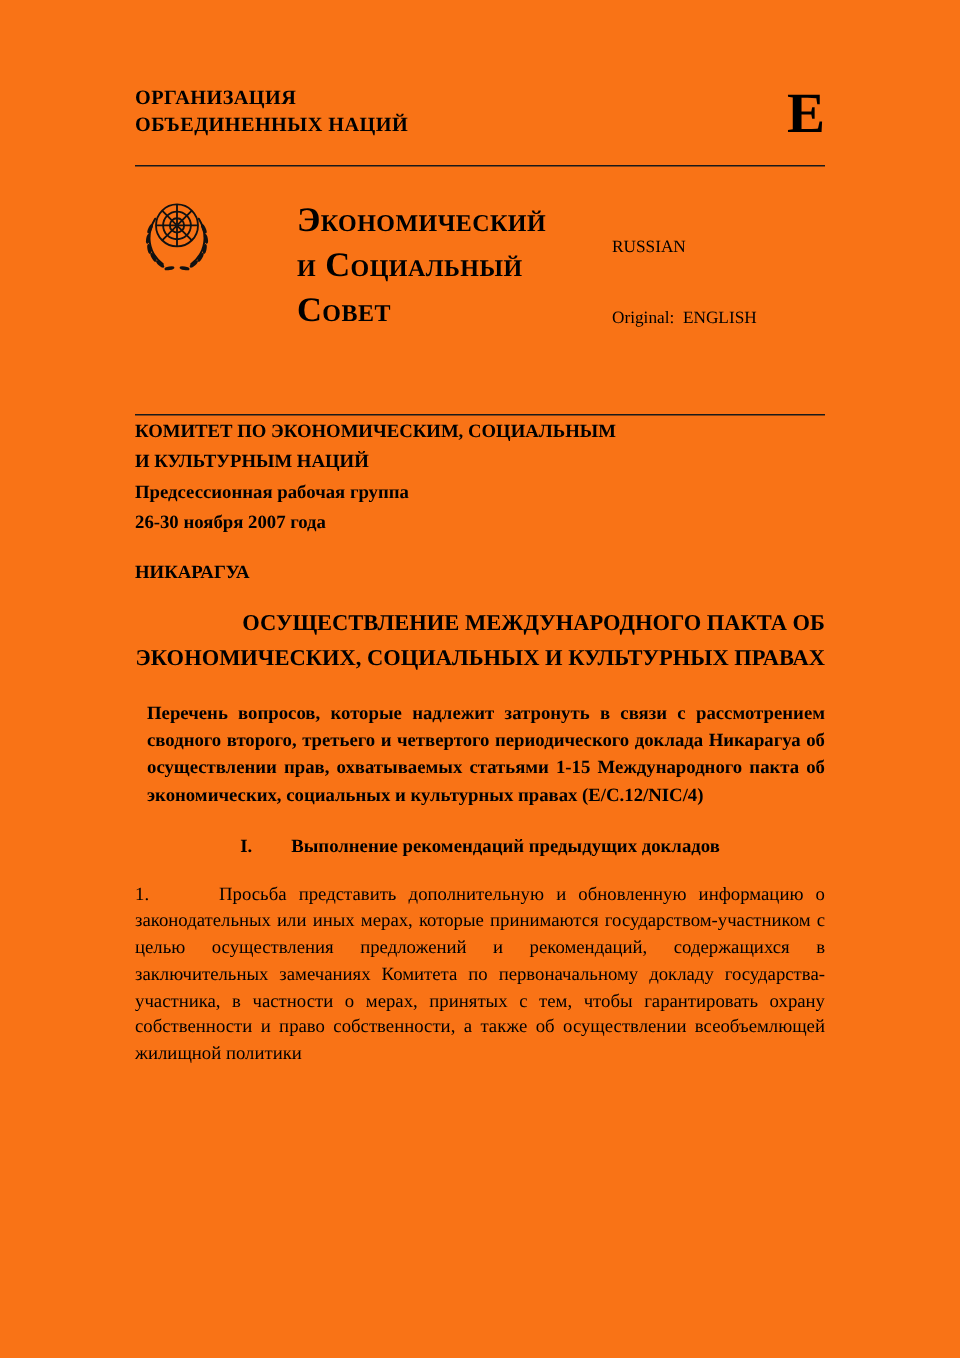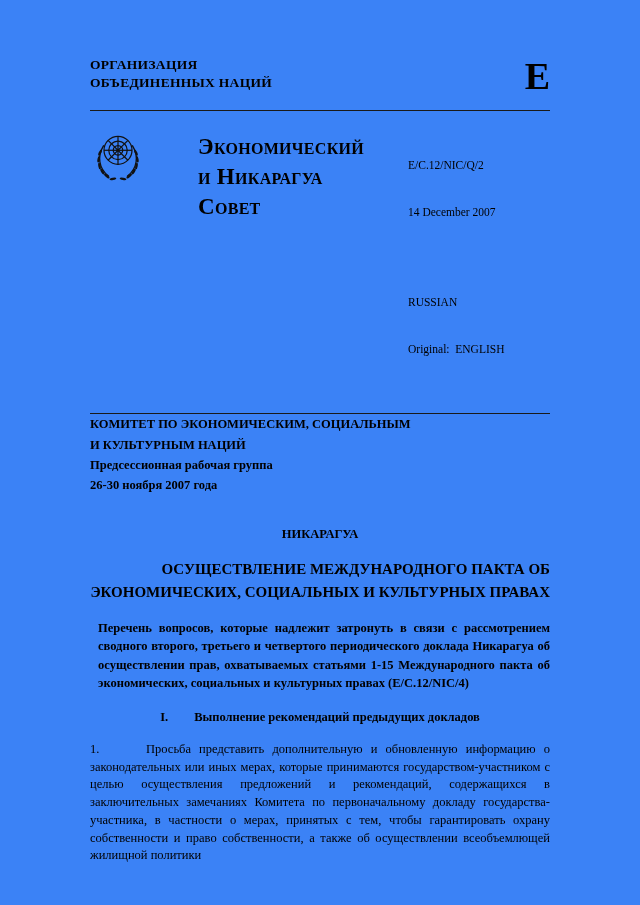--- a/index.html
+++ b/index.html
@@ -1,21 +1,21 @@
 <!DOCTYPE html>
 <html><head>
 <meta charset="utf-8">
 <style>
   * { margin:0; padding:0; box-sizing:border-box; }
   html, body { background:#ffffff; }
   body { width:640px; font-family:"Liberation Serif","DejaVu Serif",serif; color:#000; }
 
   .sheet {
     width:640px; height:905px;
-    background:#3b82f6;
+    background:#f97316;
     padding:56px 90px 0 90px;
     overflow:hidden;
     position:relative;
   }
 
   .top-header { display:flex; justify-content:space-between; align-items:flex-start; }
   .org-name { font-weight:bold; font-size:13.5px; line-height:1.3; letter-spacing:.3px; }
   .series-letter { font-size:38px; font-weight:bold; line-height:.95; margin-top:2px; }
 
   .rule { border:none; border-top:1.3px solid #1a1a1a; height:0; }
@@ -24,21 +24,21 @@
 
   .masthead { display:flex; margin-top:15px;gap:26px; }
   .emblem { flex:0 0 56px; width:56px; margin-top:3px; }
   .council { flex:1; padding-left:26px; padding-top:6px; font-weight:bold;
              font-variant:small-caps; font-size:23px; line-height:1.3; letter-spacing:.3px; }
   .distr { flex:0 0 142px; width:142px; font-size:11.5px; line-height:1.35; padding-top:1px; }
   .distr .grp { margin-bottom:13px; }
   .distr div { white-space:pre-wrap; }
 
   .committee { font-weight:bold; font-size:12.5px; line-height:1.62; }
-  .country   { margin-top:32px; text-align:center; font-weight:bold; font-size:12.5px; }
+  .country   { margin-top:16px; text-align:left; font-weight:bold; font-size:12.5px; }
   .doc-title { margin-top:16px; text-align:right; font-weight:bold; font-size:15px; line-height:1.5; }
 
   .abstract { margin-top:16px; margin-left:8px; font-weight:bold; font-size:12.5px;
               line-height:1.45; text-align:justify; }
 
   .section-heading { margin-top:18px; display:flex; justify-content:center;
                      gap:26px; font-weight:bold; font-size:12.5px; }
 
   .para { margin-top:16px; font-size:12.5px; line-height:1.42; text-align:justify; }
   .pnum { display:inline-block; width:56px; }
@@ -87,28 +87,24 @@
           <ellipse cx="78" cy="76" rx="6" ry="2.2" transform="rotate(120 78 76)"></ellipse>
           <ellipse cx="70" cy="84" rx="6" ry="2.2" transform="rotate(140 70 84)"></ellipse>
           <ellipse cx="41" cy="89" rx="6" ry="2.2" transform="rotate(170 41 89)"></ellipse>
           <ellipse cx="59" cy="89" rx="6" ry="2.2" transform="rotate(10 59 89)"></ellipse>
         </g>
       </svg>
     </div>
 
     <div class="council">
       <div>Экономический</div>
-      <div>и Никарагуа Совет</div>
+      <div>и Социальный Совет</div>
     </div>
 
     <div class="distr">
-      <div class="grp">
-        <div>E/C.12/NIC/Q/2</div>
-        <div>14 December 2007</div>
-      </div>
       <div class="grp">
         <div>RUSSIAN</div>
         <div>Original:  ENGLISH</div>
       </div>
     </div>
   </div>
 
   <div class="rule rule-2"></div>
 
   <div class="committee">

